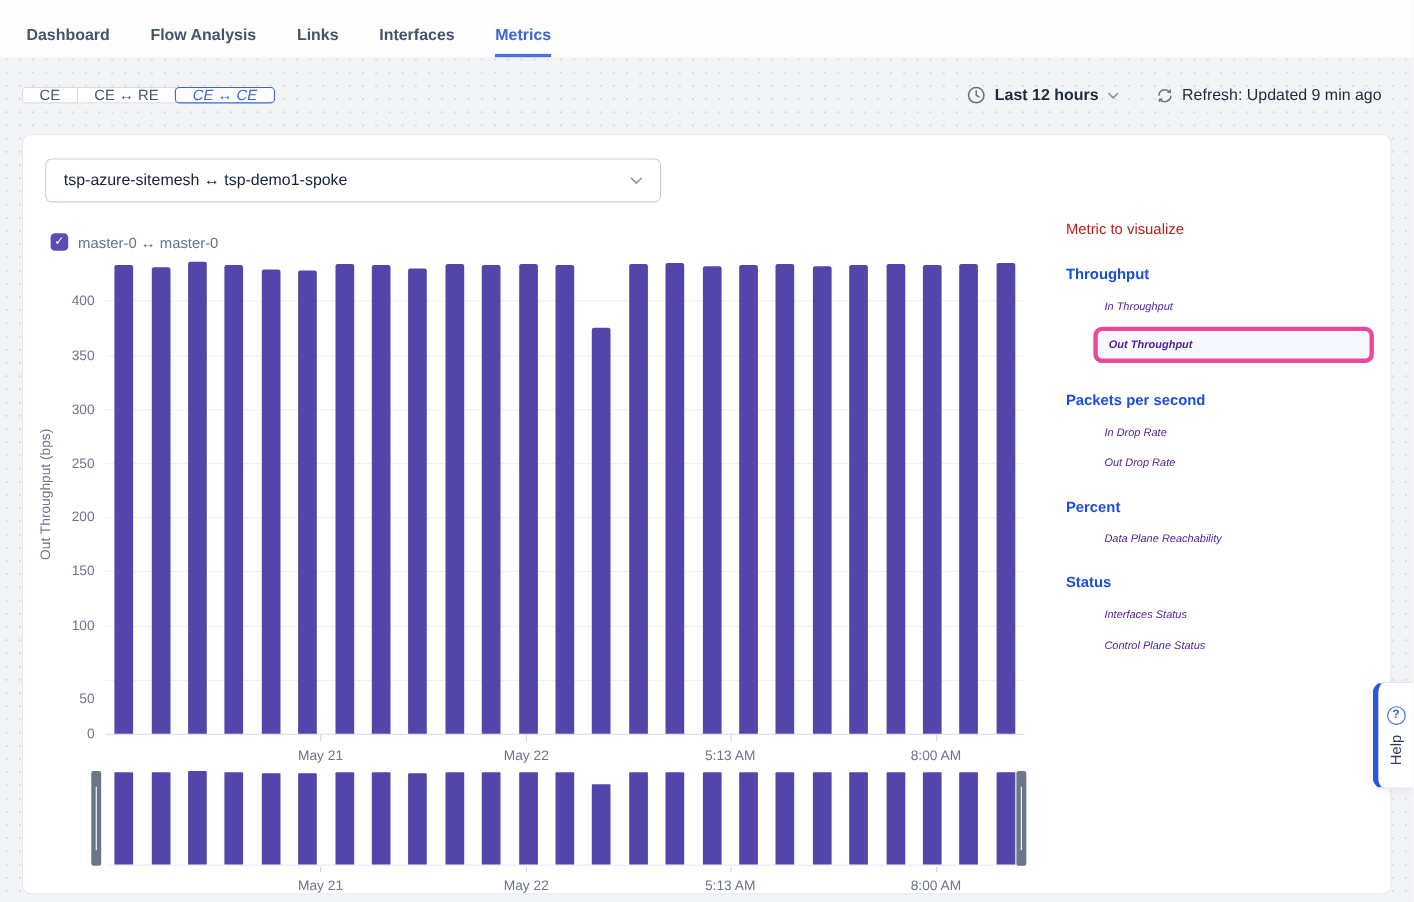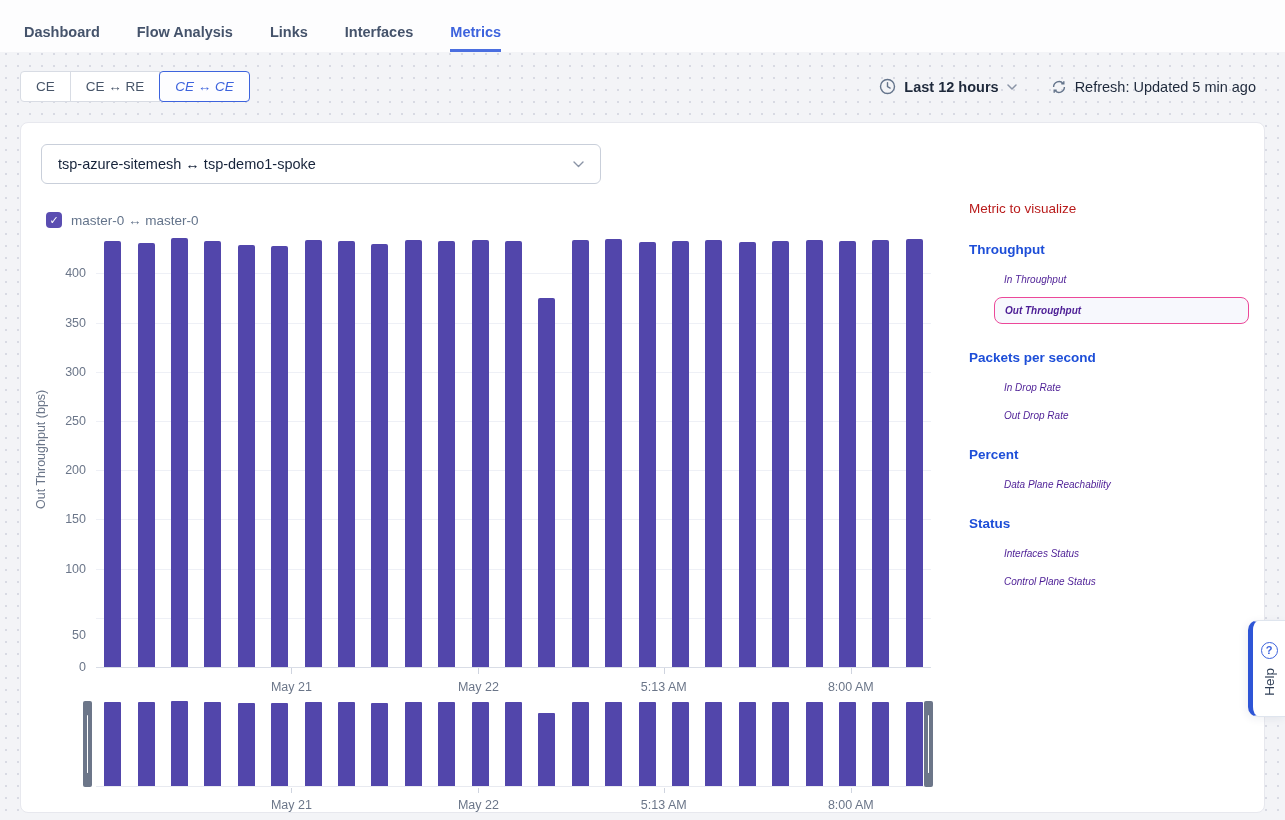--- a/index.html
+++ b/index.html
@@ -24,21 +24,21 @@
   }
   .nav-item.active { color:#3d63dd; font-weight:bold; border-bottom-color:#4a6ee0; }
 
   
   .toolbar {
     position:absolute; top:71px; left:20px; right:29px; height:31px;
     display:flex; justify-content:space-between; align-items:center;
   }
   .tab-group { display:flex; }
   .tab {
-    height:31px; padding:0 15px; display:flex; align-items:center;
+    height:15px; padding:0 15px; display:flex; align-items:center;
     background:#ffffff; border:1px solid #d8dce4; color:#475569;
     font-size:13.5px; cursor:pointer; white-space:nowrap; position:relative;
   }
   .tab + .tab { margin-left:-1px; }
   .tab:first-child { border-radius:4px 0 0 4px; }
   .tab:last-child { border-radius:0 4px 4px 0; }
   .tab.active {
     color:#3d63dd; border:1px solid #3d63dd; border-radius:4px; z-index:2;
     background:#fdfdff;
     font-style:italic;
@@ -109,21 +109,21 @@
 
   
   .metric-panel { position:absolute; left:948px; top:78px; width:280px; }
   .metric-panel-title { font-size:13.5px; color:#b91c1c; margin-bottom:16px; }
   .metric-group-label { font-size:13.5px; font-weight:bold; color:#1d4ed8; margin-top:26px; }
   .metric-item {
     font-size:10px; color:#4c1d95; margin-top:17px; padding-left:35px; cursor:pointer;font-style:italic;
   }
   .metric-item.selected {
     margin-left:25px; padding:7px 10px; font-weight:bold;
-    border:1px solid #ec4899; border-radius:8px; background:#f7f8fd; margin-top:12px;
+    border:4px solid #ec4899; border-radius:8px; background:#f7f8fd; margin-top:12px;
   }
 
   
   .help-tab {
     position:absolute; right:0; top:620px; width:37px; height:97px;
     background:#ffffff; border:1px solid #dfe5ee; border-right:none;
     border-left:5px solid #2e55d6; border-radius:10px 0 0 10px;
     box-shadow:-2px 2px 8px rgba(30,40,90,0.07);
     display:flex; flex-direction:column; align-items:center; justify-content:center;
     gap:9px; cursor:pointer; z-index:5;
@@ -170,21 +170,21 @@
           </svg>
       </span>
     </div>
     <div class="refresh">
       <span>
         <svg class="icon-svg" width="16" height="16" viewBox="0 0 16 16">
             <path d="M13.4 8a5.4 5.4 0 0 1-9.6 3.4M2.6 8a5.4 5.4 0 0 1 9.6-3.4" stroke="#64748b" fill="none" stroke-width="1.4"></path>
             <path d="M12.8 2.3v2.5h-2.5M3.2 13.7v-2.5h2.5" stroke="#64748b" fill="none" stroke-width="1.4"></path>
           </svg>
       </span>
-      <span>Refresh: Updated 5 min ago</span>
+      <span>Refresh: Updated 9 min ago</span>
     </div>
   </div>
 </div>
 
 <div class="card">
 
   <div class="pair-select">
     <span>tsp-azure-sitemesh ↔ tsp-demo1-spoke</span>
     <span>
       <svg class="icon-svg" width="11" height="7" viewBox="0 0 11 7">

